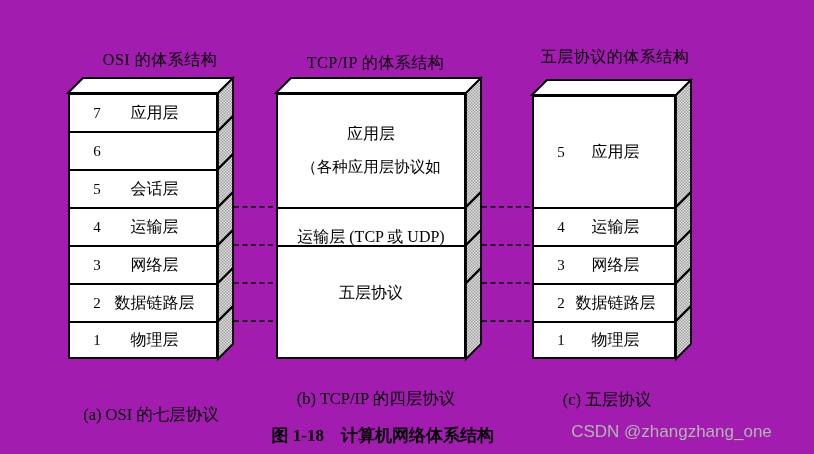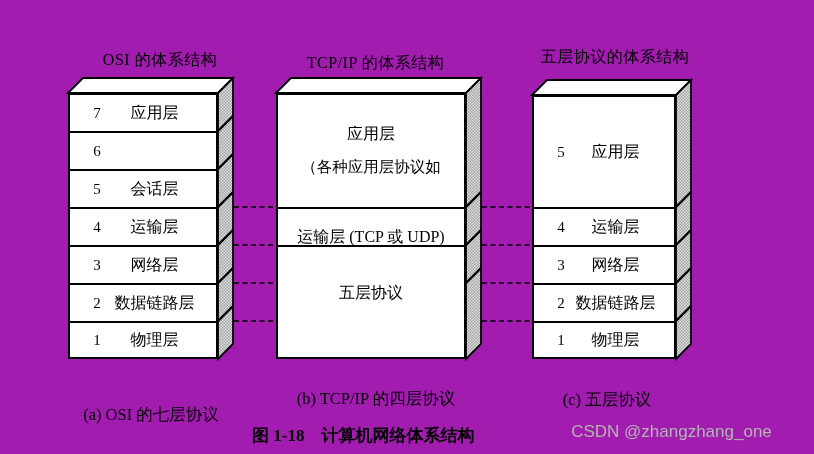--- a/index.html
+++ b/index.html
@@ -63,21 +63,21 @@
   .app-row .app-note { font-size: 15.5px; line-height: 1.3; text-align: center; white-space: nowrap; }
 
   .caption {
     position: absolute;
     text-align: center;
     font-size: 16.5px;
     white-space: nowrap;
   }
   .fig-caption {
     position: absolute;
-    text-align: left;
+    text-align: right;
     font-size: 17px;
     font-weight: bold;
     white-space: nowrap;
   }
   .watermark {
     position: absolute;
     text-align: center;
     font-size: 17px;
     color: #b4b4b4;
     font-family: "Liberation Sans", "DejaVu Sans", sans-serif;

